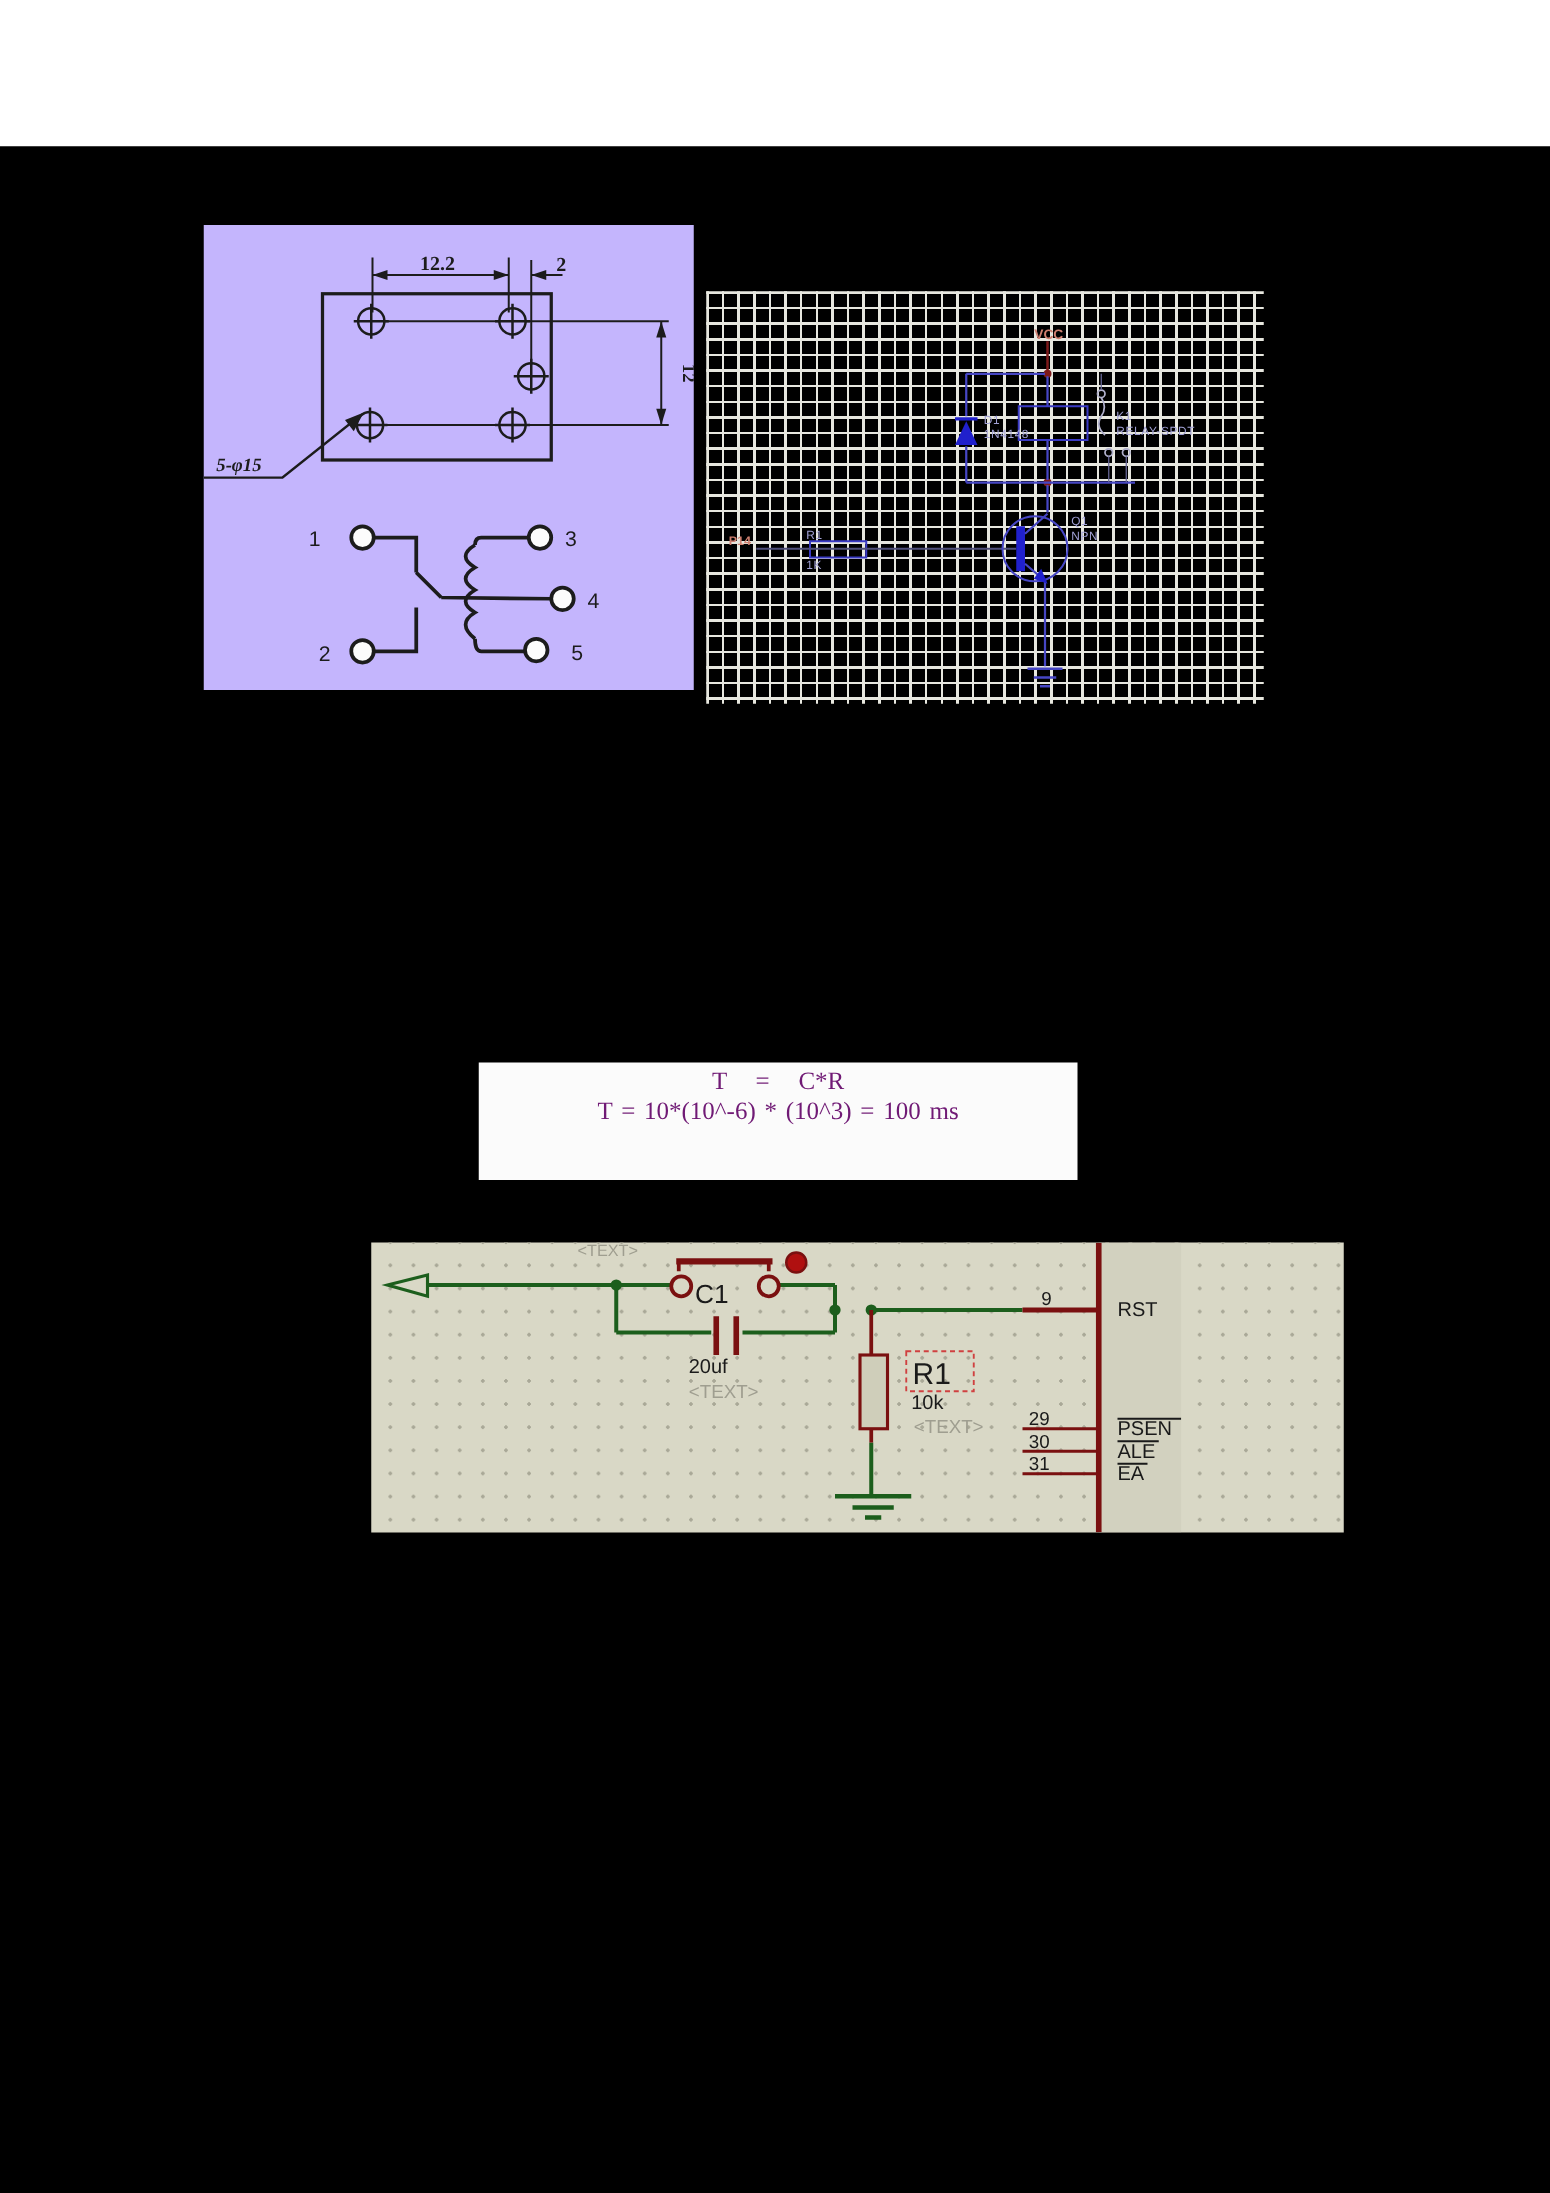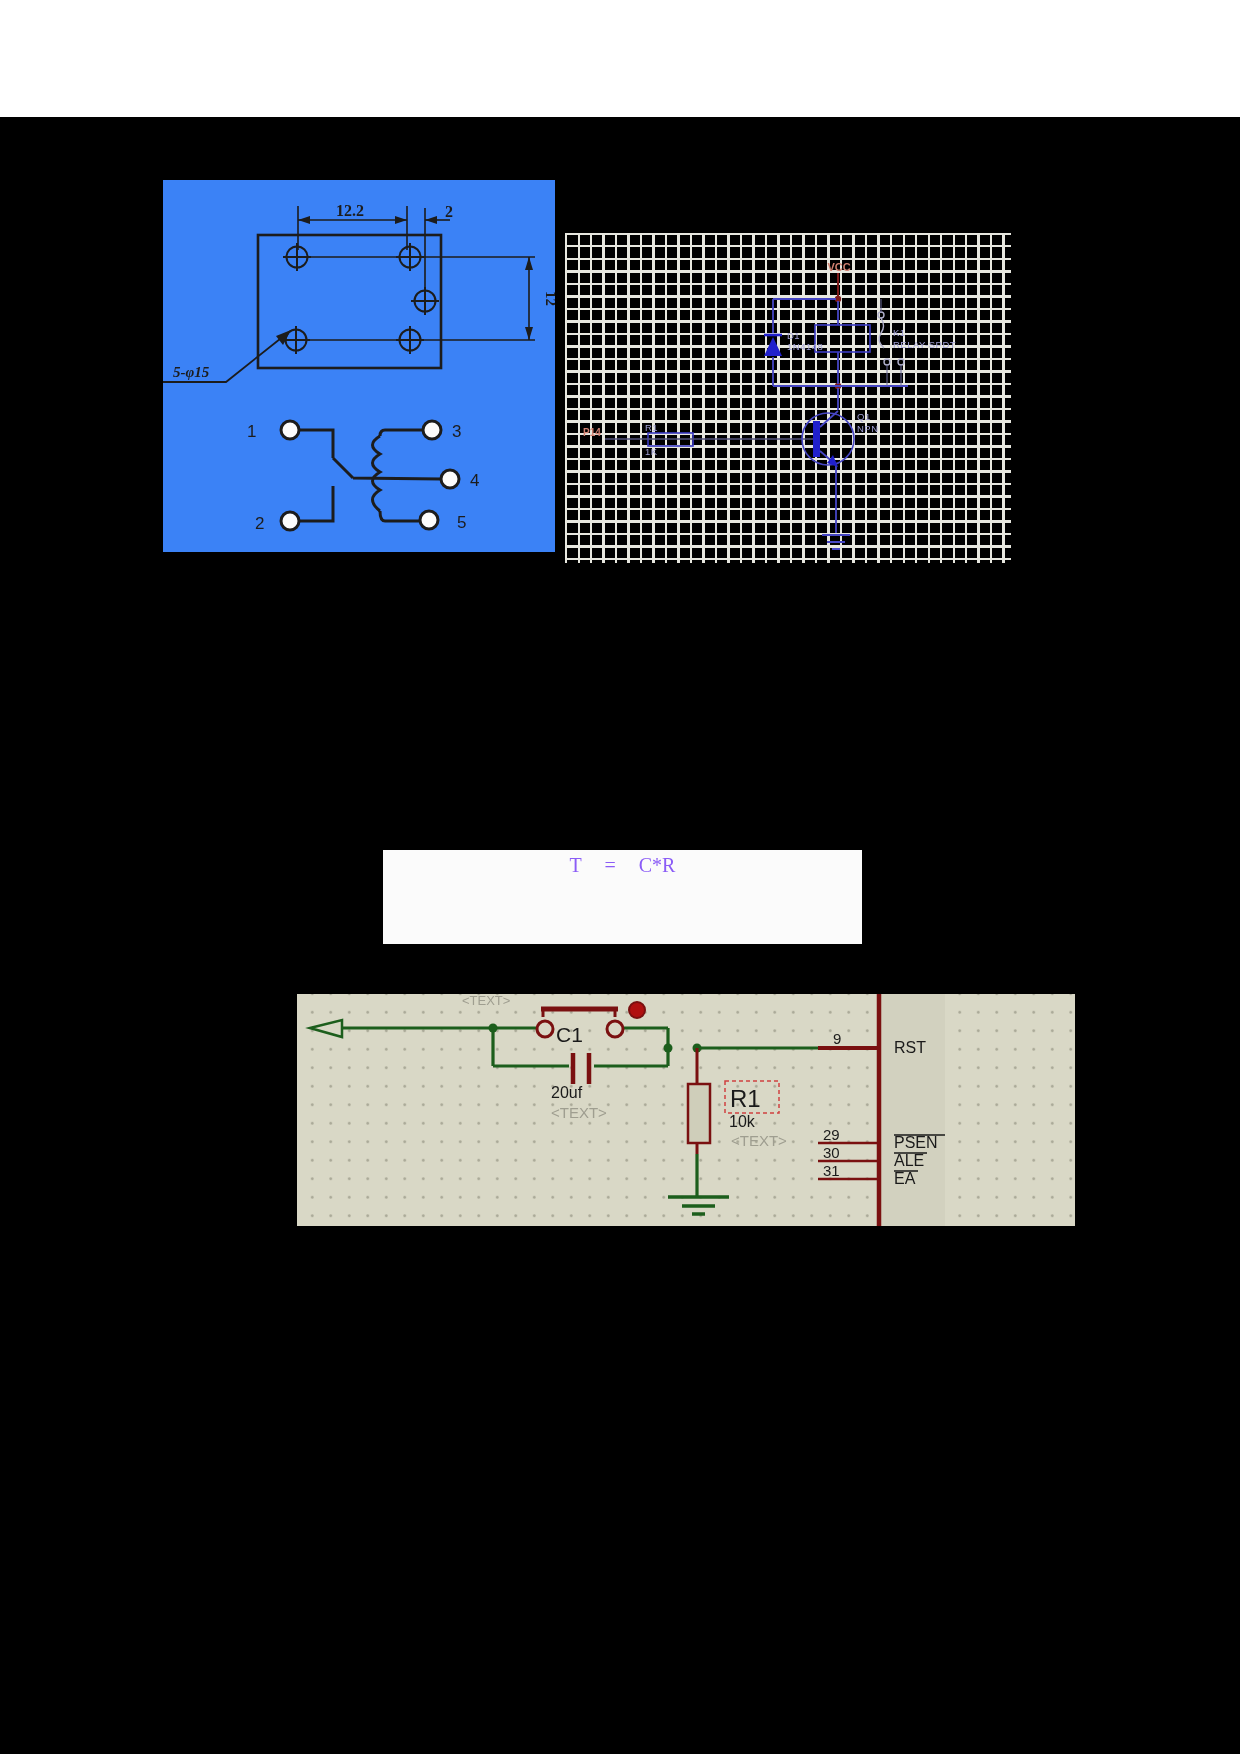--- a/index.html
+++ b/index.html
@@ -1,31 +1,31 @@
 <!DOCTYPE html>
 <html><head>
 <meta charset="utf-8">
 <style>
   html,body{margin:0;padding:0;background:#000;}
   #page{position:relative;width:1240px;height:1754px;background:#000;overflow:hidden;
         font-family:"Liberation Sans",sans-serif;}
   .abs{position:absolute;}
   #top-band{left:0;top:0;width:1240px;height:117px;background:#ffffff;}
   
-  #relay-fig{left:163px;top:180px;width:392px;height:372px;background:#3b82f6;}
+  #relay-fig{left:163px;top:180px;width:392px;height:372px;background:#c4b5fd;}
   
   #protel-fig{left:545px;top:205px;width:450px;height:358px;background:#000;margin-left:20px;}
   #protel-grid{position:absolute;left:0;top:28px;width:446px;height:330px;background:#000;
     background-image:
       repeating-linear-gradient(to right,#e7e7df 0 2px,transparent 2px 12.5px),
       repeating-linear-gradient(to bottom,#e7e7df 0 2px,transparent 2px 12.5px);}
   #protel-fig svg{position:absolute;left:0;top:0;}
   
   #formula-box{left:383px;top:850px;width:479px;height:94px;background:#fbfbfb;
-    font-family:"Liberation Serif",serif;color:#8b5cf6;text-align:center;}
+    font-family:"Liberation Serif",serif;color:#701a75;text-align:center;}
   #formula-box .f1{margin-top:4px;font-size:20px;word-spacing:18px;}
   #formula-box .f2{margin-top:1px;font-size:20px;word-spacing:2px;}
   
   #proteus-fig{left:297px;top:958px;width:778px;height:232px;background:#d9d8c6;overflow:hidden;
     background-image:radial-gradient(#a9a897 1.2px,transparent 1.5px);
     background-size:18.5px 18.5px;background-position:6px 9px;margin-top:36px;}
   text{font-family:"Liberation Sans",sans-serif;}
   .serifdim{font-family:"Liberation Serif",serif;font-weight:bold;}
 </style>
 </head>
@@ -154,20 +154,21 @@
         <text x="292" y="215">Q1</text>
         <text x="292" y="227">NPN</text>
         <text x="80" y="226">R1</text>
         <text x="80" y="250">1K</text>
       </g>
     </svg>
   </div>
 
   <div id="formula-box" class="abs">
     <div class="f1">T = C*R</div>
+    <div class="f2">T = 10*(10^-6) * (10^3) = 100 ms</div>
   </div>
 
   <div id="proteus-fig" class="abs">
     <svg width="648" height="232" viewBox="0 0 648 232">
 
       <rect x="582" y="0" width="66" height="232" fill="#d2d1bf"></rect>
       <path d="M582 0 V232" stroke="#7a1010" stroke-width="4.5"></path>
 
       <g stroke="#1c5e1c" stroke-width="3.2" fill="none">
         <path d="M45 34 H240 M326 34 H371 M371 34 V72 M196 34 V72 M196 72 H272 M297 72 H371 M400 54 H521 M400 160 V203"></path>

